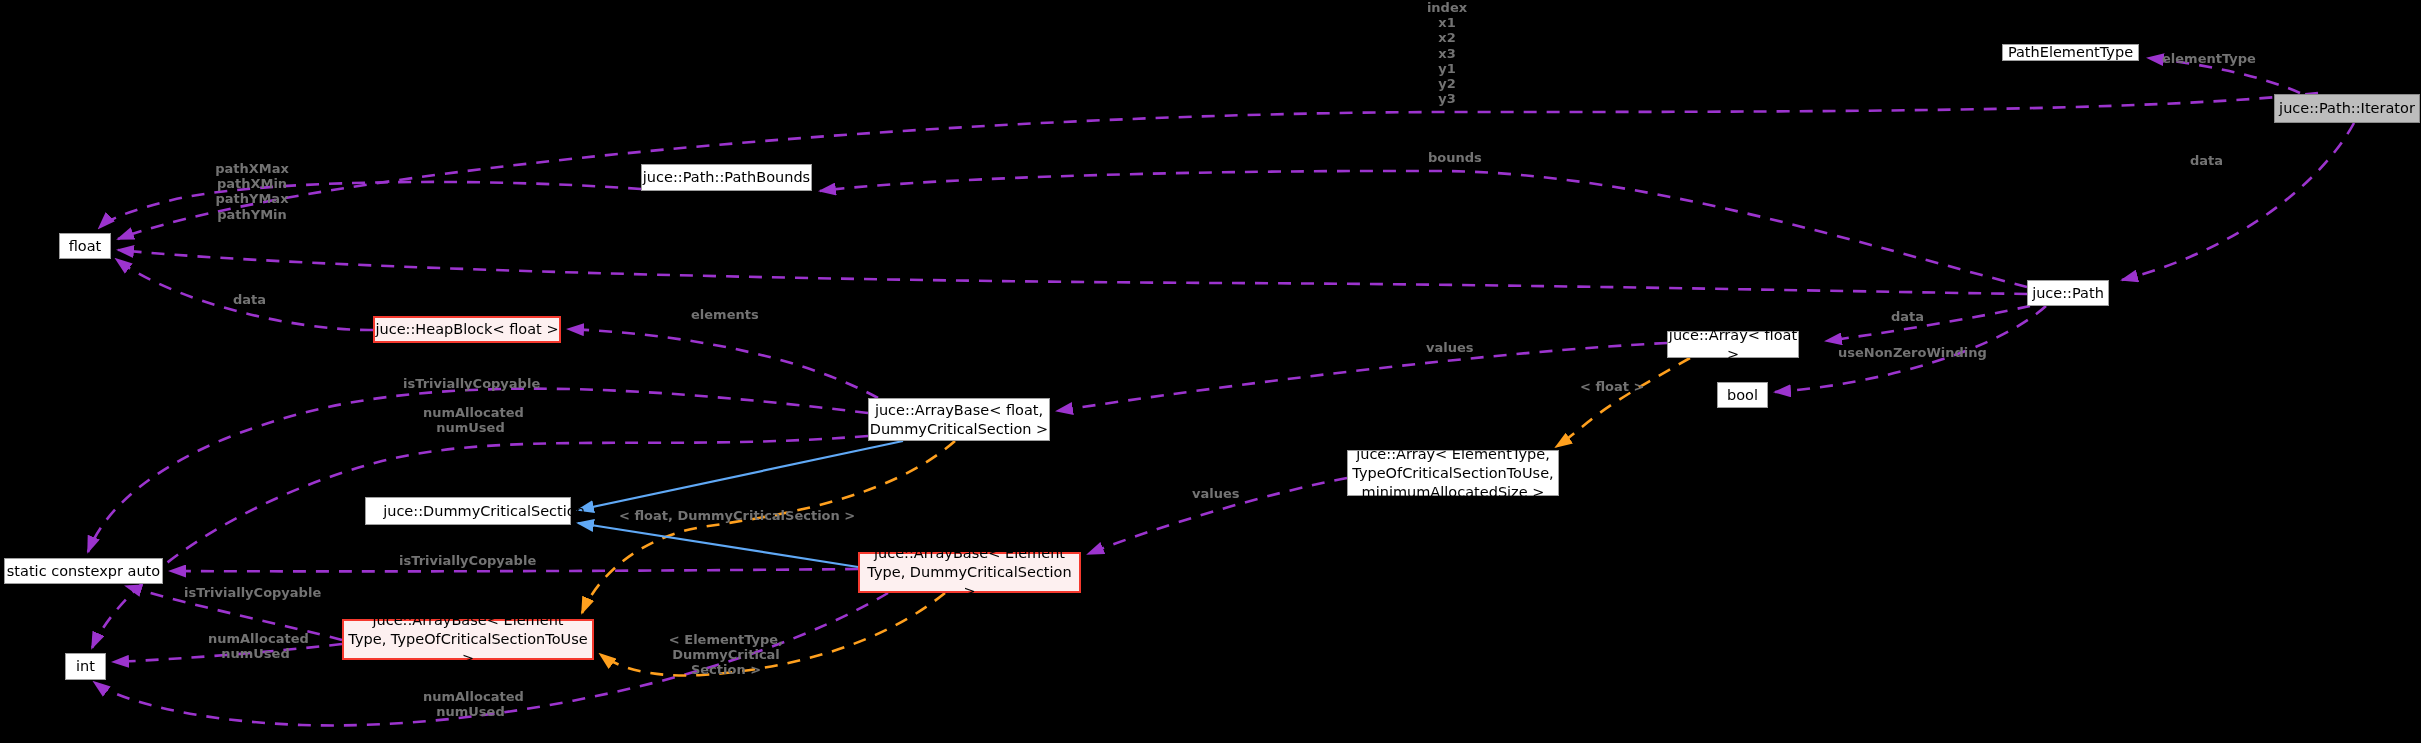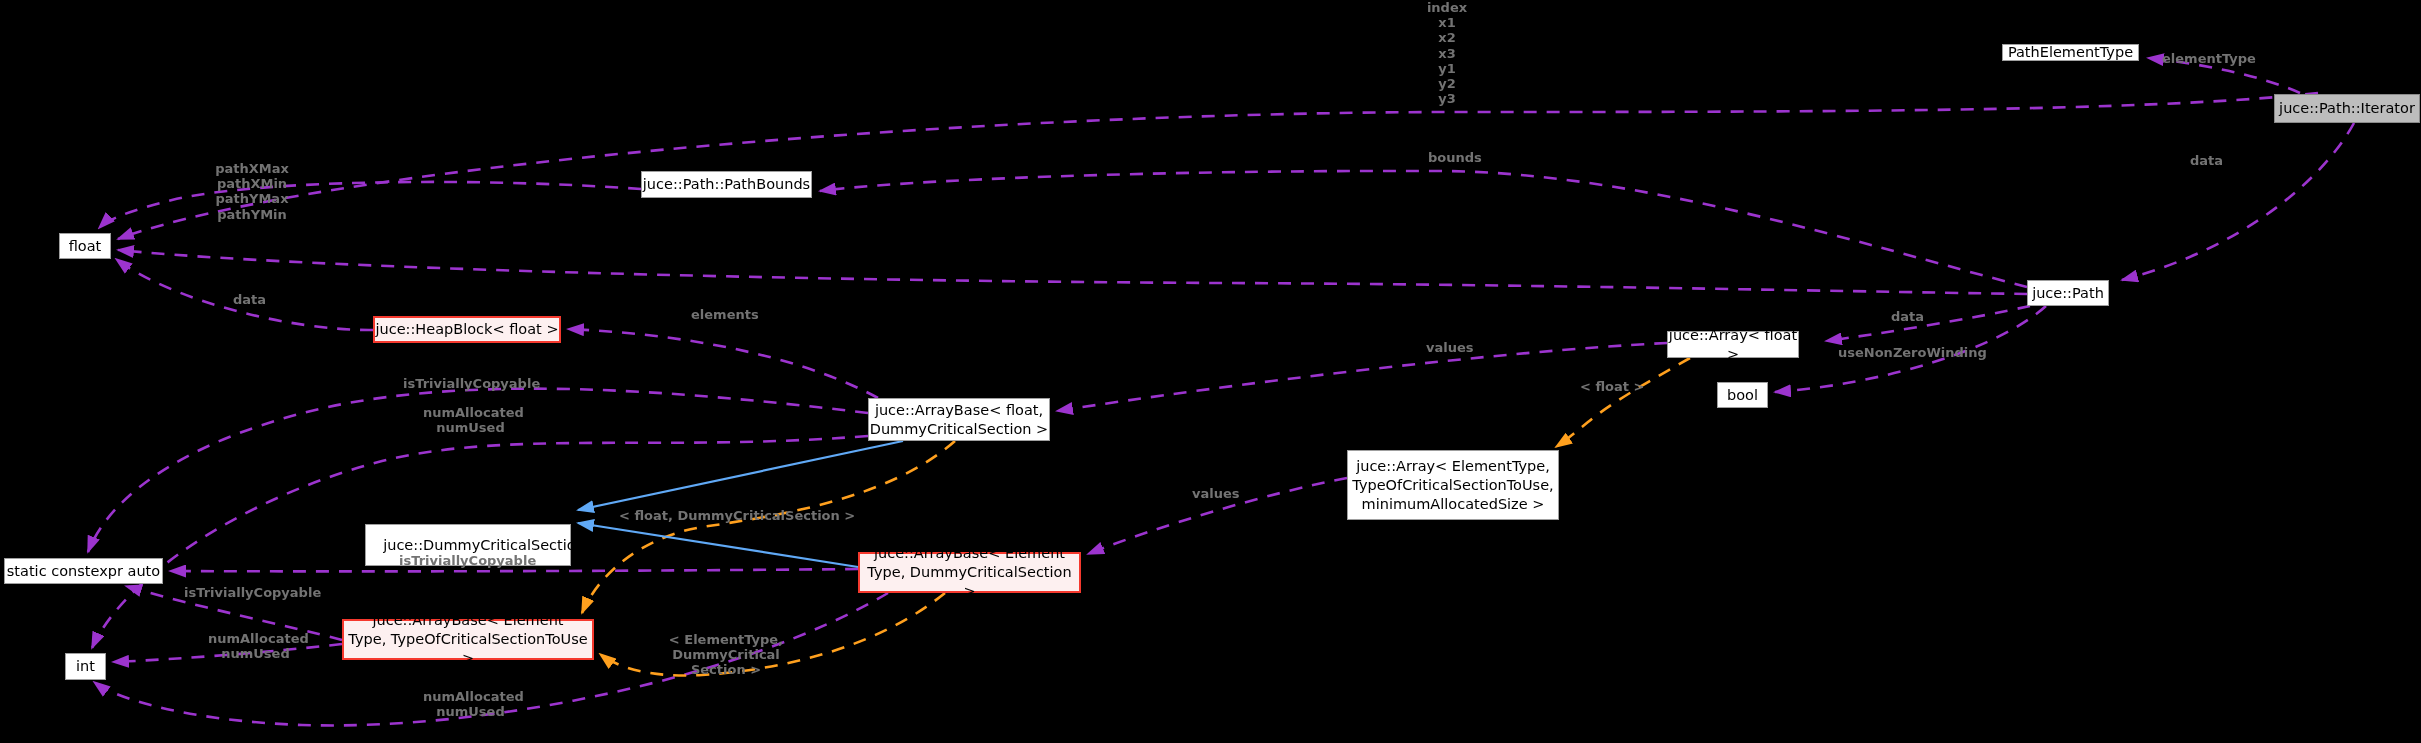--- a/index.html
+++ b/index.html
@@ -59,32 +59,32 @@
     <path class="et" d="M 1690 358 C 1658 376 1612 402 1588 422 C 1572 435 1562 443 1556 447" marker-end="url(#aO)"></path>
     <path class="et" d="M 955 441 C 892 496 792 514 702 527 C 652 535 602 566 582 613" marker-end="url(#aO)"></path>
     <path class="et" d="M 945 593 C 882 644 792 669 702 675 C 652 678 618 668 600 654" marker-end="url(#aO)"></path>
 
     <path class="ei" d="M 903 441 L 578 510" marker-end="url(#aB)"></path>
     <path class="ei" d="M 858 567 L 578 523" marker-end="url(#aB)"></path>
   </svg>
 
   <div class="node" style="left:2002px;top:44px;width:137px;height:17px;">PathElementType</div>
   <div class="node focus" style="left:2274px;top:94px;width:146px;height:29px;">juce::Path::Iterator</div>
-  <div class="node" style="left:641px;top:171px;width:171px;height:27px;">juce::Path::PathBounds</div>
+  <div class="node" style="left:641px;top:164px;width:171px;height:27px;">juce::Path::PathBounds</div>
   <div class="node plain" style="left:59px;top:233px;width:52px;height:26px;">float</div>
   <div class="node truncated" style="left:373px;top:316px;width:188px;height:27px;">juce::HeapBlock&lt; float &gt;</div>
   <div class="node" style="left:868px;top:398px;width:182px;height:43px;">juce::ArrayBase&lt; float,
 DummyCriticalSection &gt;</div>
   <div class="node" style="left:1667px;top:331px;width:132px;height:27px;">juce::Array&lt; float &gt;</div>
   <div class="node" style="left:2027px;top:280px;width:82px;height:26px;">juce::Path</div>
   <div class="node plain" style="left:1717px;top:382px;width:51px;height:26px;">bool</div>
-  <div class="node" style="left:1347px;top:450px;width:212px;height:70px;">juce::Array&lt; ElementType,
+  <div class="node" style="left:1347px;top:450px;width:212px;height:46px;">juce::Array&lt; ElementType,
 TypeOfCriticalSectionToUse,
 minimumAllocatedSize &gt;</div>
-  <div class="node" style="left:365px;top:524px;width:206px;height:42px;padding-left:32px;">juce::DummyCriticalSection</div>
+  <div class="node" style="left:365px;top:497px;width:206px;height:28px;padding-left:32px;">juce::DummyCriticalSection</div>
   <div class="node plain" style="left:4px;top:558px;width:159px;height:26px;">static constexpr auto</div>
   <div class="node truncated" style="left:858px;top:552px;width:223px;height:41px;">juce::ArrayBase&lt; Element
 Type, DummyCriticalSection &gt;</div>
   <div class="node truncated" style="left:342px;top:619px;width:252px;height:41px;">juce::ArrayBase&lt; Element
 Type, TypeOfCriticalSectionToUse &gt;</div>
   <div class="node plain" style="left:65px;top:653px;width:41px;height:27px;">int</div>
 
   <div class="edge-label ctr" style="left:1397px;top:0;width:100px;">index
 x1
 x2

